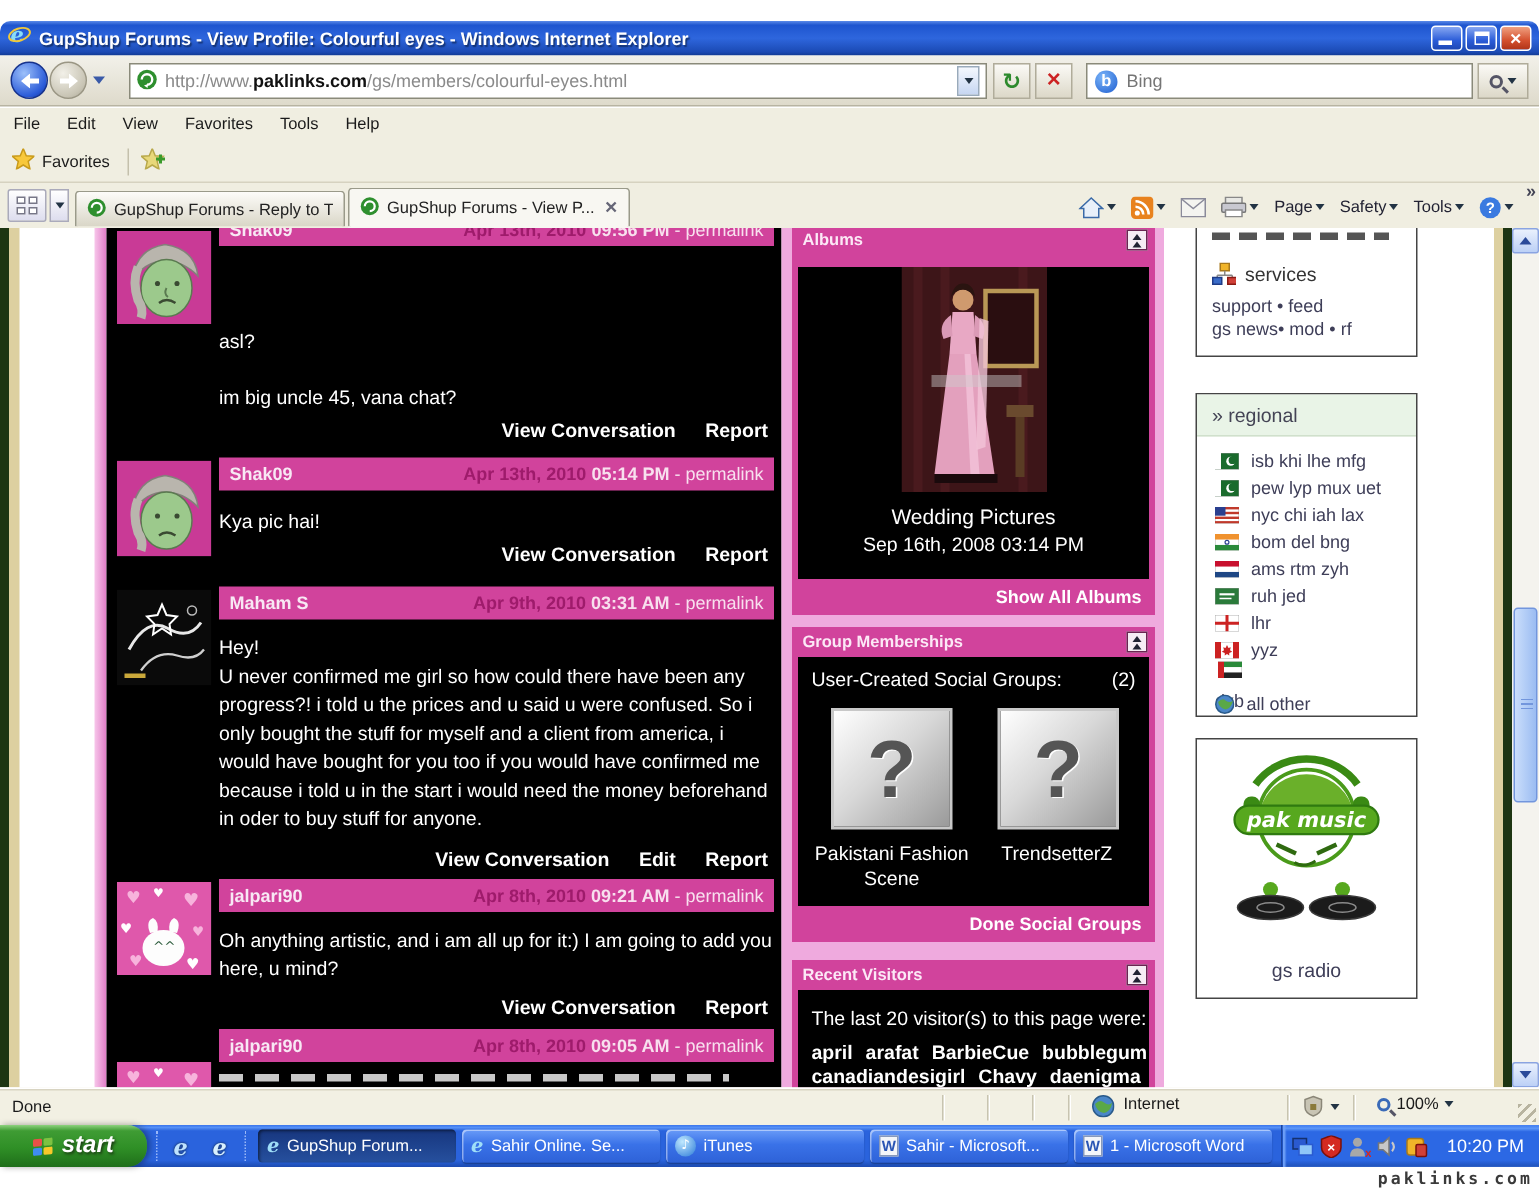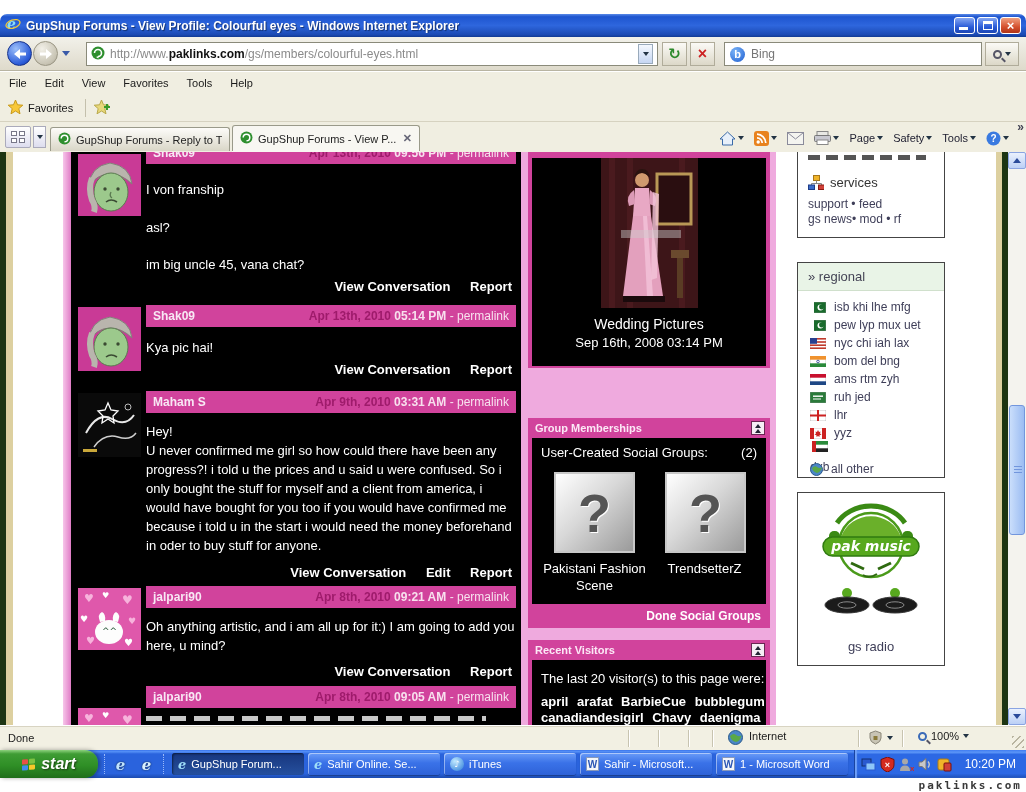--- a/index.html
+++ b/index.html
@@ -360,21 +360,20 @@
           <rect width="63" height="62" fill="#c93a96"></rect>
           <path d="M10 34 Q12 12 32 9 Q52 12 54 30 Q44 20 32 20 Q18 20 10 34 Z" fill="#b9b5ad" stroke="#83807a"></path>
           <ellipse cx="33" cy="38" rx="17" ry="19" fill="#9cc98c" stroke="#5a7a50"></ellipse>
           <path d="M14 24 Q10 34 14 46 Q18 52 16 58" fill="none" stroke="#b9b5ad" stroke-width="6"></path>
           <circle cx="27" cy="35" r="1.7" fill="#3a4a32"></circle>
           <circle cx="40" cy="35" r="1.7" fill="#3a4a32"></circle>
           <path d="M28 48 Q33 44 39 48" fill="none" stroke="#3a4a32" stroke-width="1.6"></path>
           <path d="M33 38 q-2 4 1 6" fill="none" stroke="#5a7a50" stroke-width="1.3"></path>
         </svg>
     </div>
-    <div class="msg" style="top:28px;">I von franship</div>
     <div class="msg" style="top:66px;">asl?</div>
     <div class="msg" style="top:103px;">im big uncle 45, vana chat?</div>
     <div class="actions" style="top:127px;">
       <span>View Conversation</span>
       <span>Report</span>
     </div>
 
     <div class="post-header" style="top:153px;">
       <span class="ph-author">Shak09</span>
       <span class="ph-right"><span class="ph-date">Apr 13th, 2010</span> <span class="ph-time">05:14 PM</span> <span class="ph-perm">-</span> <span class="ph-perm">permalink</span></span>
@@ -458,20 +457,27 @@
           <text x="50" y="36" font-size="9" fill="#f7b3dc" font-family="DejaVu Sans">♥</text>
           <ellipse cx="31" cy="44" rx="14" ry="12" fill="#fdfdfd"></ellipse>
           <text x="24" y="46" font-size="9" fill="#2a5a3a" font-family="DejaVu Sans">^^</text>
         </svg>
     </div>
     <div class="frag frag-light" style="left:146px;top:564px;width:340px;"></div>
 
     <div class="mid-col"></div>
 
     <div class="mid-box" style="top:-2px;">
+      <div class="mb-header">
+        <span>Albums</span>
+        <span class="collapse-btn">
+            <span class="chev-up"></span>
+            <span class="chev-up"></span>
+          </span>
+      </div>
       <div class="mb-body" style="height:208px;">
         <svg class="album-photo" width="97" height="150">
           <rect width="97" height="150" fill="#3d1518"></rect>
           <rect x="0" y="0" width="97" height="150" fill="url(#w)" opacity="0"></rect>
           <rect x="8" y="0" width="6" height="150" fill="#4a1a1e"></rect>
             <rect x="26" y="0" width="6" height="150" fill="#4a1a1e"></rect>
             <rect x="78" y="0" width="6" height="150" fill="#4a1a1e"></rect>
           <rect x="56" y="16" width="34" height="50" fill="#2a0e10" stroke="#b99856" stroke-width="3"></rect>
           <rect x="70" y="92" width="18" height="8" fill="#6a4a2e"></rect>
             <rect x="76" y="100" width="6" height="40" fill="#5a3c24"></rect>
@@ -482,20 +488,21 @@
             <path d="M49 32 Q58 38 54 48 L48 46 Z" fill="#db9ab6"></path>
           <path d="M32 58 L50 58 L62 138 L22 138 Z" fill="#e3a0bd"></path>
           <path d="M42 58 L46 58 L52 138 L46 138 Z" fill="#f0bcd4"></path>
           <path d="M52 34 L58 36 L56 120 L50 122 Z" fill="#f2c4d8" opacity="0.8"></path>
           <rect x="20" y="72" width="60" height="8" fill="#cccccc" opacity="0.45"></rect>
           <rect x="22" y="138" width="42" height="6" fill="#1a0a0c"></rect>
         </svg>
         <div class="album-caption">Wedding Pictures</div>
         <div class="album-date">Sep 16th, 2008 03:14 PM</div>
       </div>
+      <div class="mb-footer">Show All Albums</div>
     </div>
 
     <div class="mid-box" style="top:266px;">
       <div class="mb-header">
         <span>Group Memberships</span>
         <span class="collapse-btn">
             <span class="chev-up"></span>
             <span class="chev-up"></span>
           </span>
       </div>

